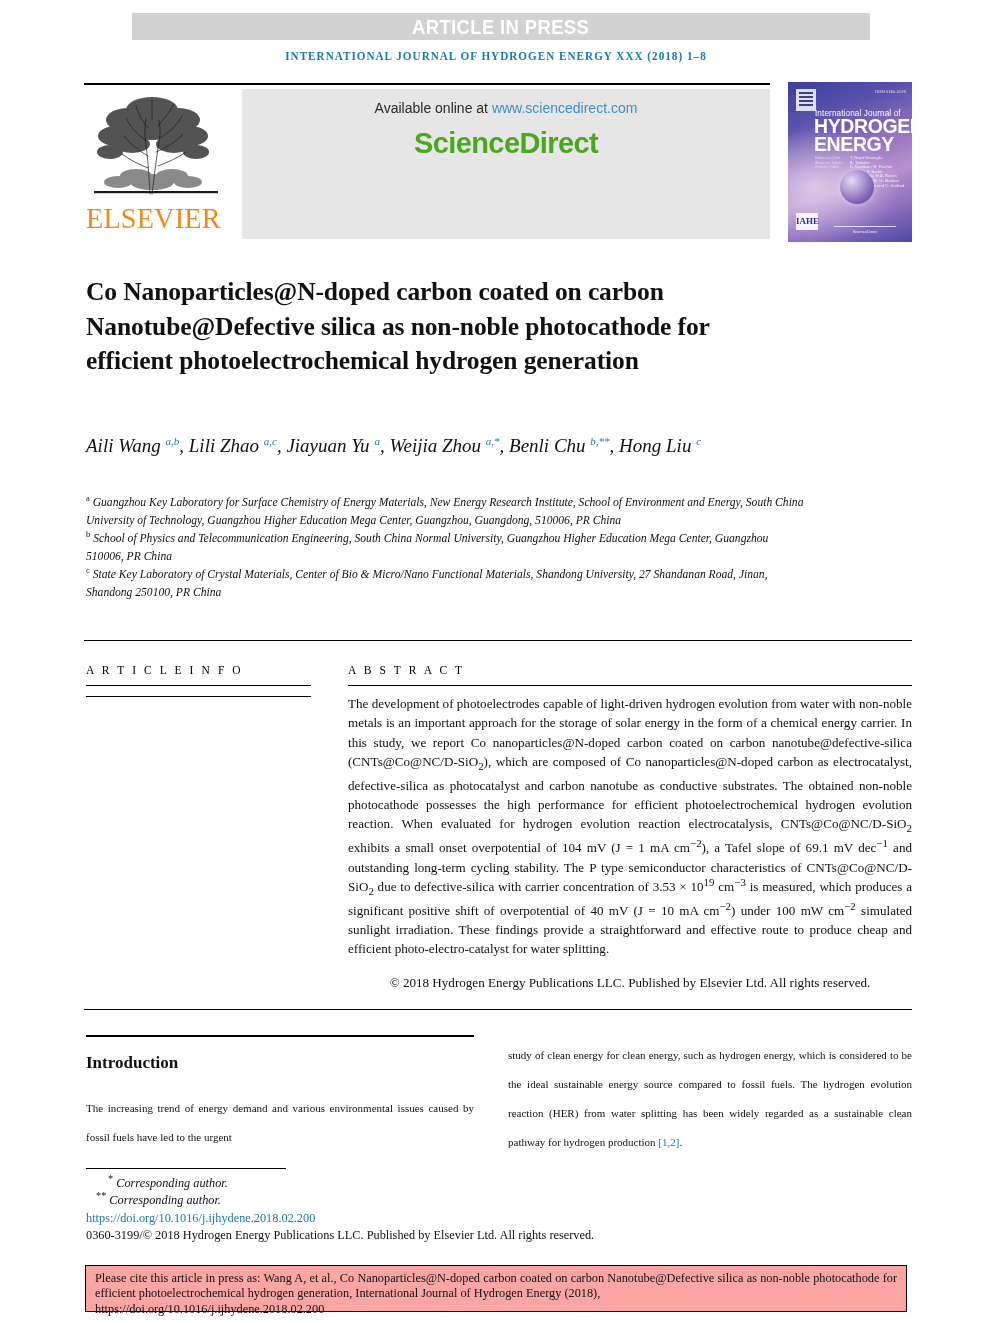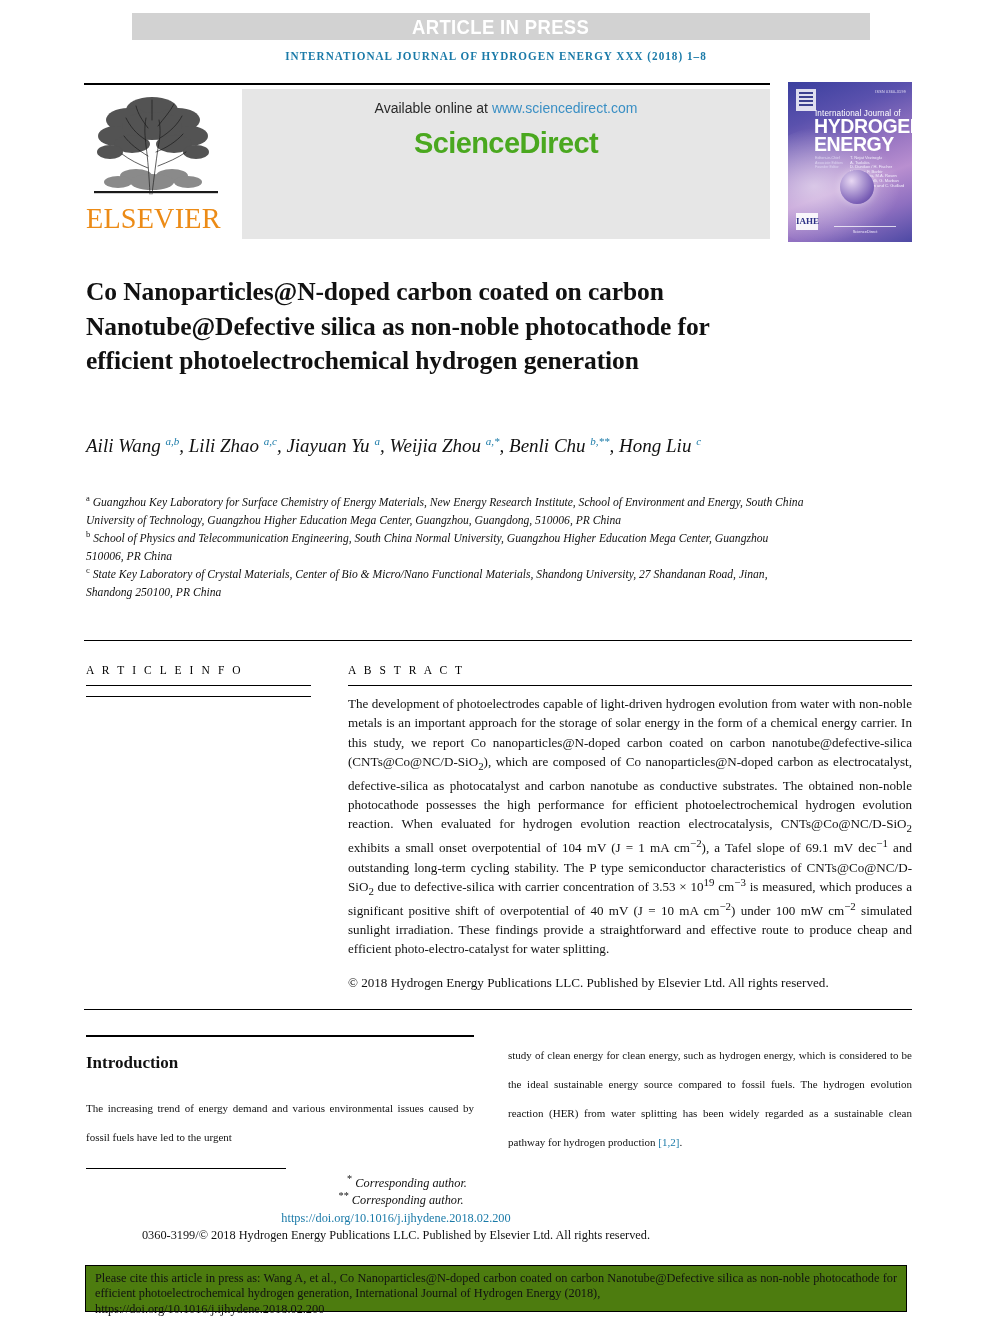--- a/index.html
+++ b/index.html
@@ -294,21 +294,21 @@
     font-family: "Liberation Serif", "DejaVu Serif", serif;
     font-size: 13.1px;
     line-height: 19.3px;
     text-align: justify;
     color: #111;
   }
   .copyright-line {
     font-family: "Liberation Serif", "DejaVu Serif", serif;
     font-size: 13.1px;
     line-height: 19.3px;
-    text-align: left;
+    text-align: center;
     margin-top: 14px;
     color: #111;
   }
 
   
   .rule-body {
     position: absolute;
     left: 84px; top: 1009px;
     width: 828px;
     border-top: 1px solid #000;
@@ -352,34 +352,33 @@
     border-top: 1px solid #000;
   }
   .footnotes {
     position: absolute;
     left: 86px; top: 1175px;
     width: 620px;
     font-family: "Liberation Serif", "DejaVu Serif", serif;
     font-size: 12.3px;
     line-height: 17.4px;
     color: #111;
-    text-align: center;
   }
   .footnotes .ital { font-style: italic; }
   .footnotes a { color: #1a7aa8; text-decoration: none; }
   .footnotes .indent1 { padding-left: 10px; }
   .footnotes .indent2 { padding-left: 22px; }
 
   
   .cite-box {
     position: absolute;
     left: 85px; top: 1265px;
     width: 822px;
     height: 47px;
-    background: #4d7c0f;
+    background: #fca5a5;
     border: 1.5px solid #000;
     box-sizing: border-box;
     padding: 5px 9px 5px 9px;
   }
   .cite-box p {
     margin: 0;
     font-family: "Liberation Serif", "DejaVu Serif", serif;
     font-size: 12.3px;
     line-height: 15.4px;
     text-align: justify;

